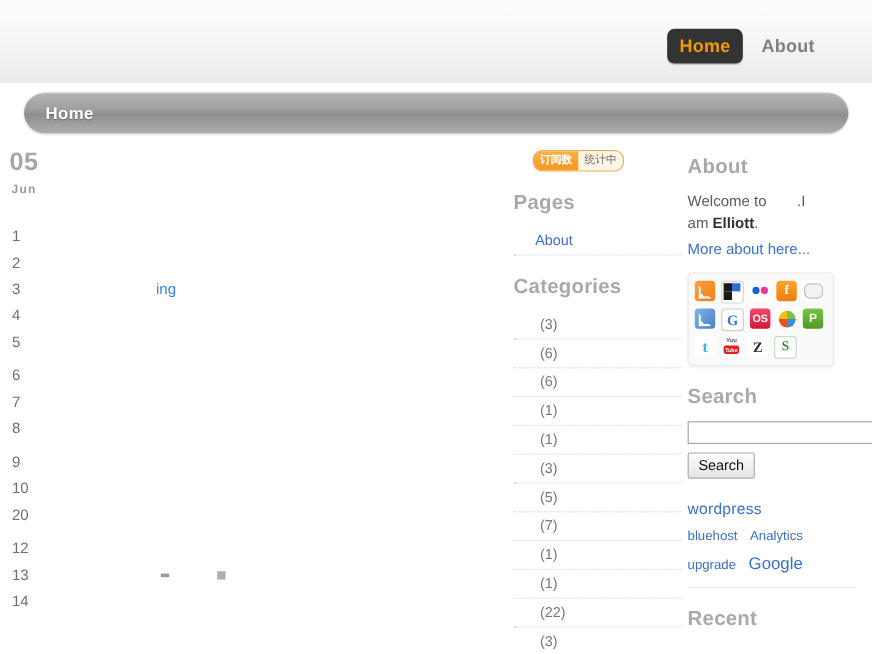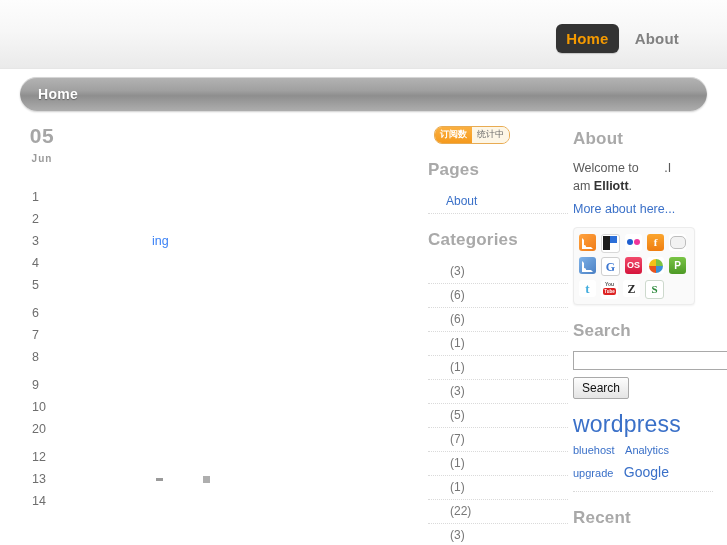--- a/index.html
+++ b/index.html
@@ -70,21 +70,21 @@
     text-shadow: 0 1px 1px rgba(0,0,0,.35);
     letter-spacing: .3px;
   }
 
   
   .columns {
     display: flex;
     padding: 12px 0 0 0;
     align-items: flex-start;
   }
-  .col-content { width: 410px; padding-left: 22px; box-sizing: border-box; }
+  .col-content { width: 410px; box-sizing: border-box; }
   .col-mid     { width: 158px; box-sizing: border-box; padding-left: 18px;}
   .col-right   { width: 159px; box-sizing: border-box; padding-left: 5px;}
 
   
   .post-head {
     display: flex;
     align-items: flex-start;
   }
   .post-date {
     width: 40px;
@@ -189,21 +189,21 @@
 
   
   .feed-badge {
     display: inline-flex;
     align-items: stretch;
     height: 16px;
     border-radius: 8px;
     overflow: hidden;
     border: 1px solid #e8ab52;
     background: #fdf0d8;
-    margin-left: 6px;
+    margin-left: 16px;
   }
   .feed-badge .b1 {
     background: linear-gradient(to bottom, #fbb040, #f59a1e);
     color: #ffffff;
     font-size: 9px;
     font-weight: bold;
     padding: 0 5px;
     display: flex; align-items: center;
     font-family: "DejaVu Sans", sans-serif;
   }
@@ -322,21 +322,21 @@
     border: 1px solid #a9a9a9;
     border-radius: 2px;
     color: #111;
     cursor: pointer;
     font-family: "Liberation Sans", sans-serif;
     padding: 0 8px;
   }
 
   .tagcloud { margin-top: 14px; line-height: 22px; }
   .tagcloud a { color: #3a70c8; text-decoration: none; margin-right: 6px; display:inline-block;}
-  .tag-xl { font-size: 23px; font-weight: normal; letter-spacing:.2px;text-align:center;}
+  .tag-xl { font-size: 13px; font-weight: normal; letter-spacing:.2px;text-align:center;}
   .tag-md { font-size: 14px; }
   .tag-sm { font-size: 11px; }
   .tag-rule { border-bottom: 1px dotted #d9d9d9; height:1px; margin-top:6px; width: 140px;}
 
   .side-h.cut { margin-bottom: 0; }
 </style>
 </head>
 <body>
 
 <div id="page">

